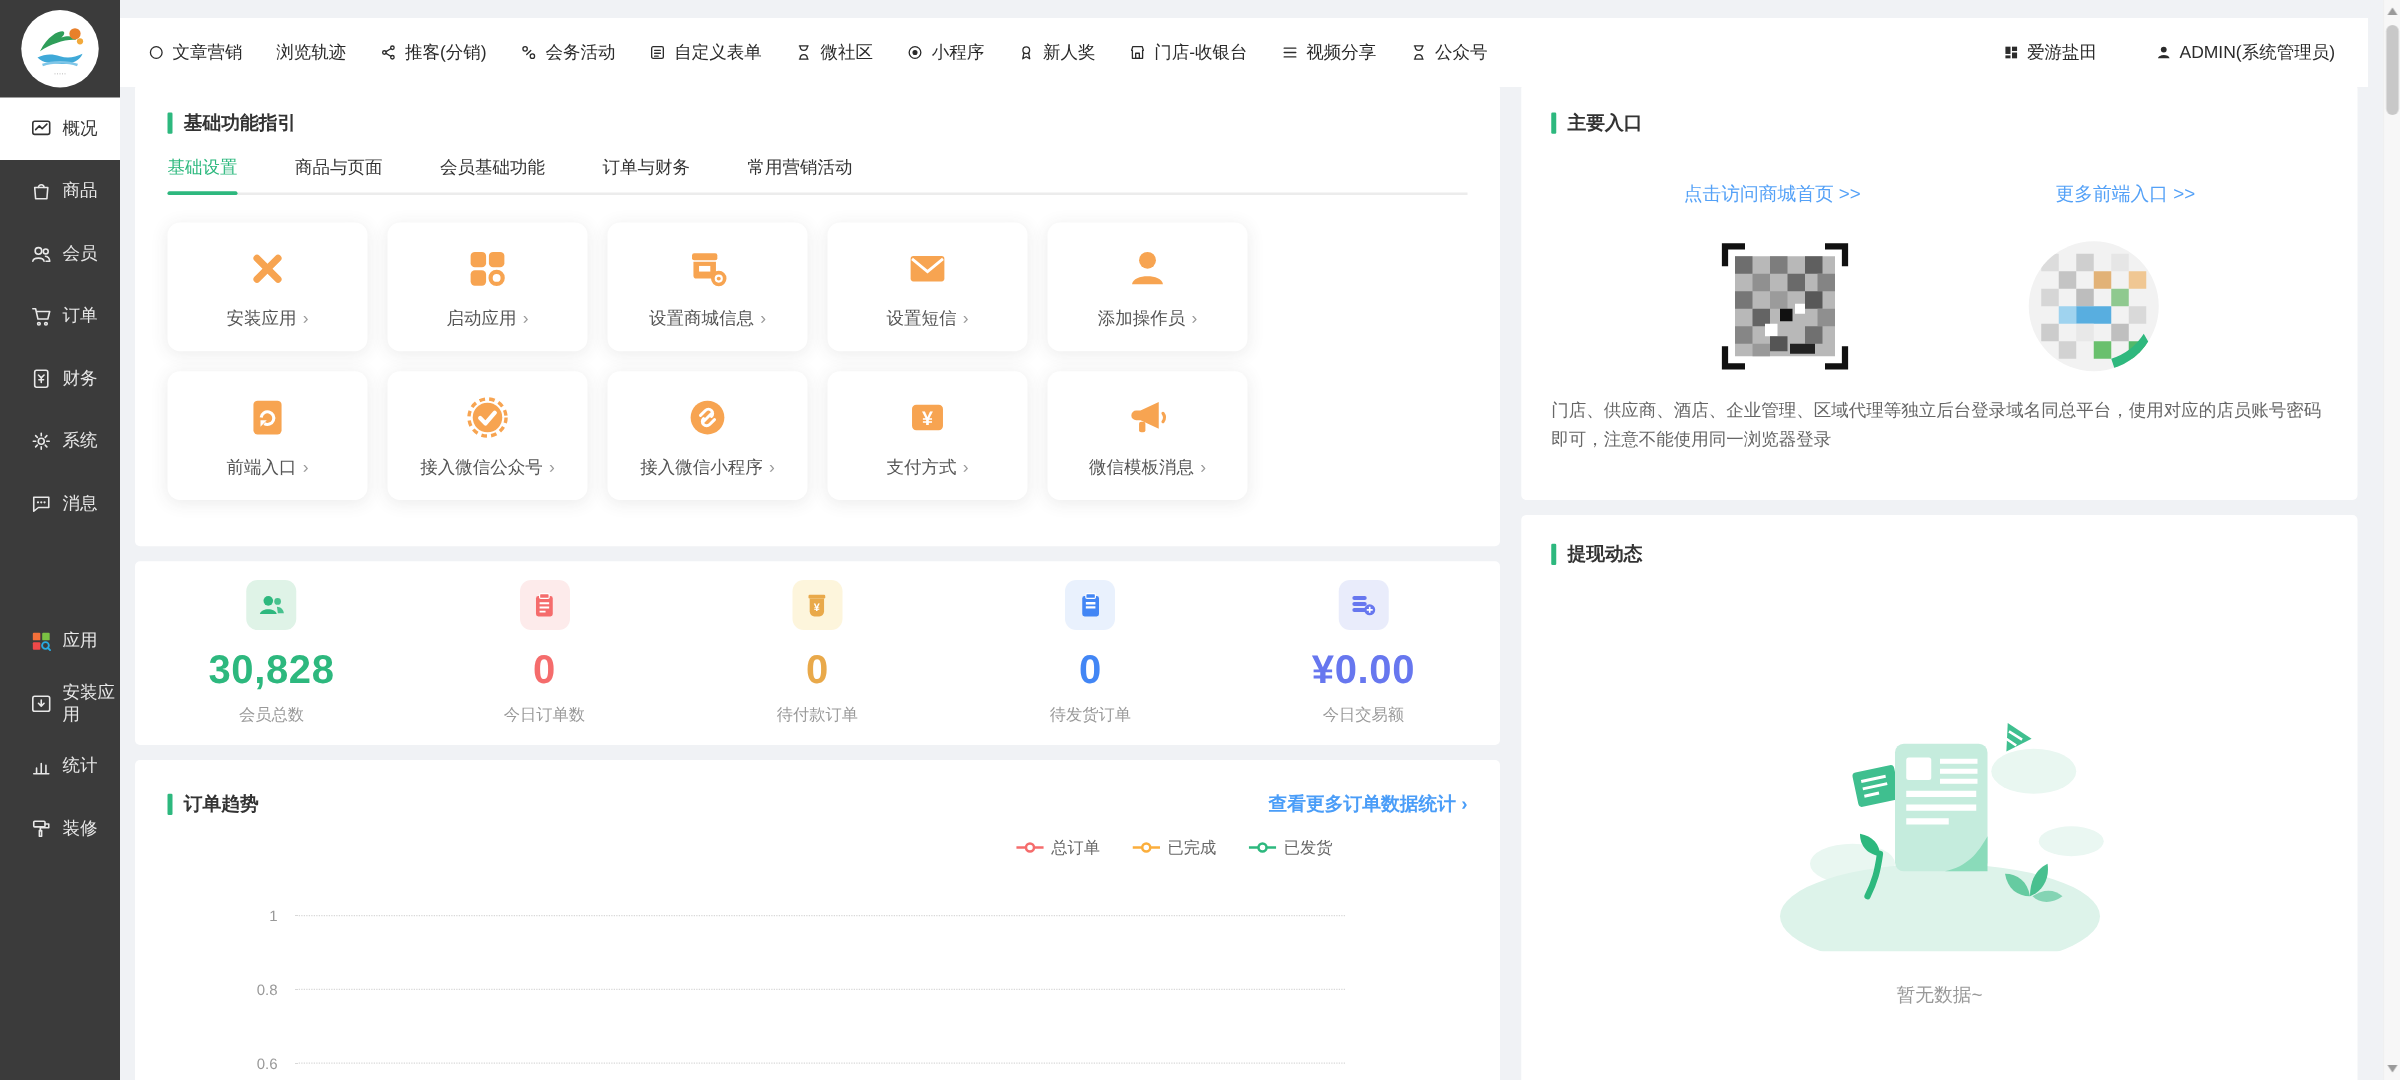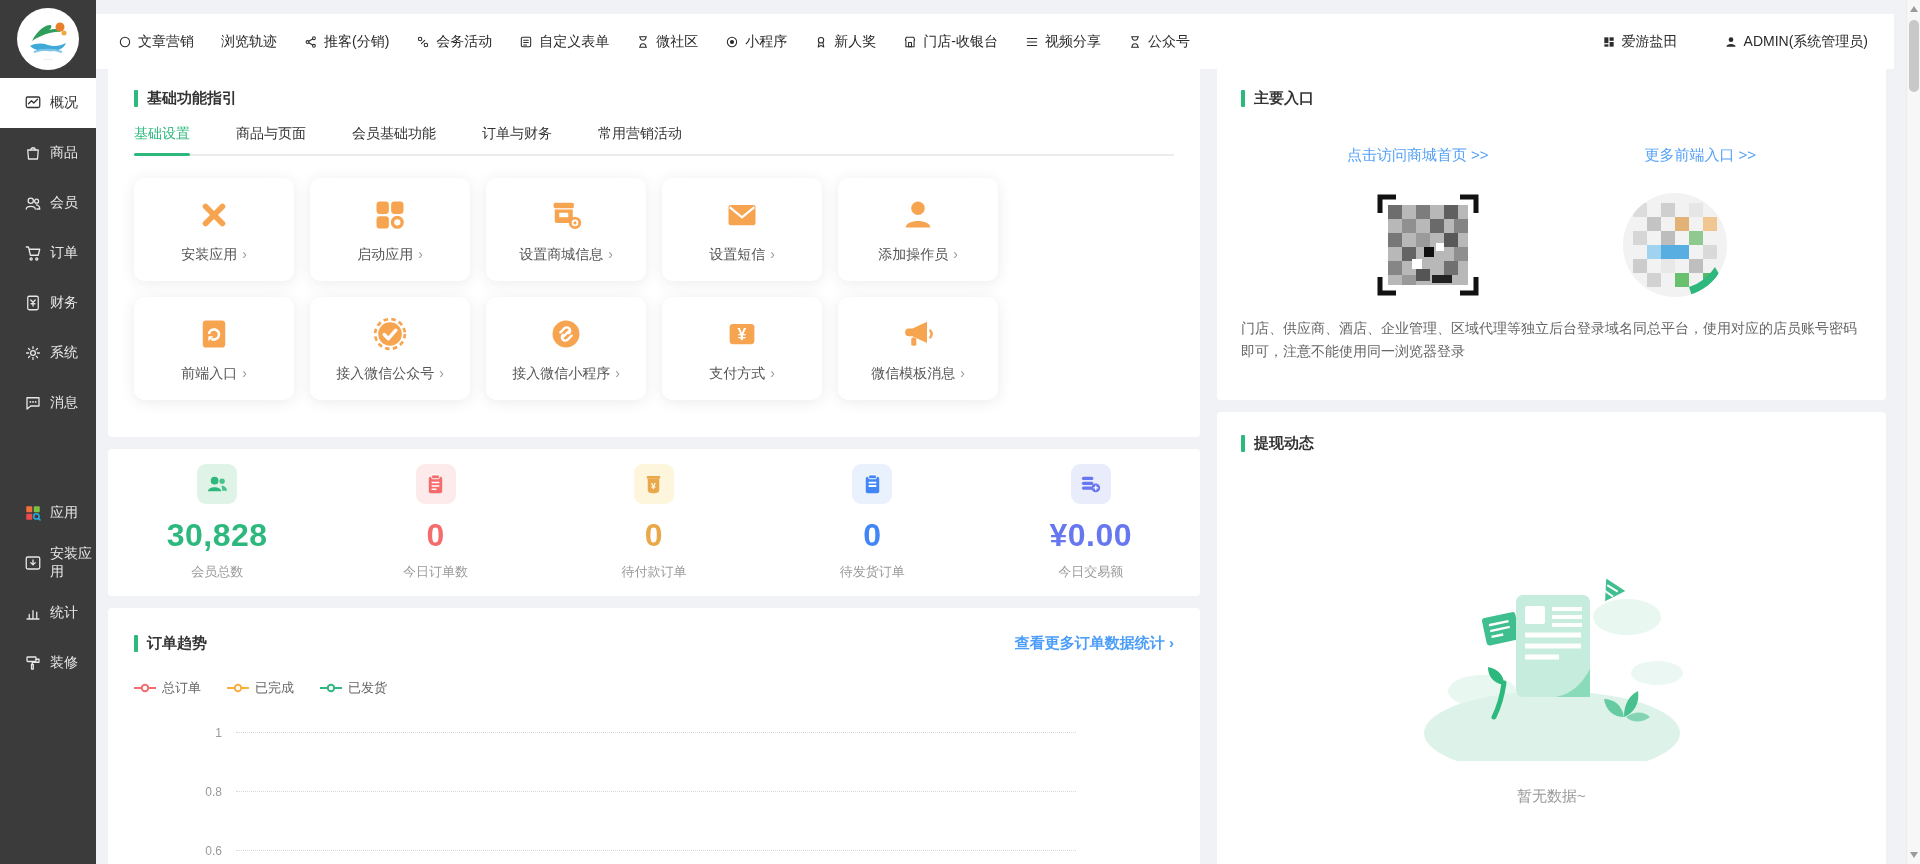--- a/index.html
+++ b/index.html
@@ -43,21 +43,21 @@
   .stats{margin-top:12px;height:147px;display:flex;justify-content:space-around;align-items:center;}
   .stat{text-align:center;width:160px;}
   .sicon{width:40px;height:40px;border-radius:9px;margin:0 auto;display:flex;align-items:center;justify-content:center;}
   .sicon svg{width:23px;height:23px;}
   .sval{font-size:32px;font-weight:bold;margin-top:13px;letter-spacing:.5px;}
   .slabel{font-size:13px;color:#9a9a9a;margin-top:9px;}
   
   .trend{margin-top:12px;height:340px;padding:26px 26px 0 26px;position:relative;}
   .trend-head{display:flex;align-items:center;justify-content:space-between;}
   .more-link{font-size:15px;font-weight:bold;color:#4a9df8;cursor:pointer;}
-  .legend{display:flex;gap:26px;justify-content:flex-start;padding-right:108px;margin-top:26px;}
+  .legend{display:flex;gap:26px;justify-content:flex-end;padding-right:108px;margin-top:16px;}
   .litem{display:flex;align-items:center;gap:6px;font-size:13px;color:#666;cursor:pointer;}
   .gridrow{position:absolute;left:128px;right:124px;border-top:1px dotted #d8d8d8;}
   .gridlabel{position:absolute;transform:translate(-100%,-50%);padding-right:14px;font-size:12px;color:#999;}
   
   .entry{height:333px;padding:22px 24px 16px 24px;}
   .entry-links{display:flex;justify-content:space-around;margin-top:38px;padding:0 28px;}
   .blue-link{color:#54a1f7;font-size:15px;cursor:pointer;white-space:nowrap;}
   .qr-row{display:flex;justify-content:space-around;margin-top:24px;padding:0 64px;}
   .entry-desc{margin-top:16px;font-size:14px;color:#666;line-height:1.65;}
   .withdraw{margin-top:12px;height:460px;padding:22px 24px 0 24px;position:relative;}

